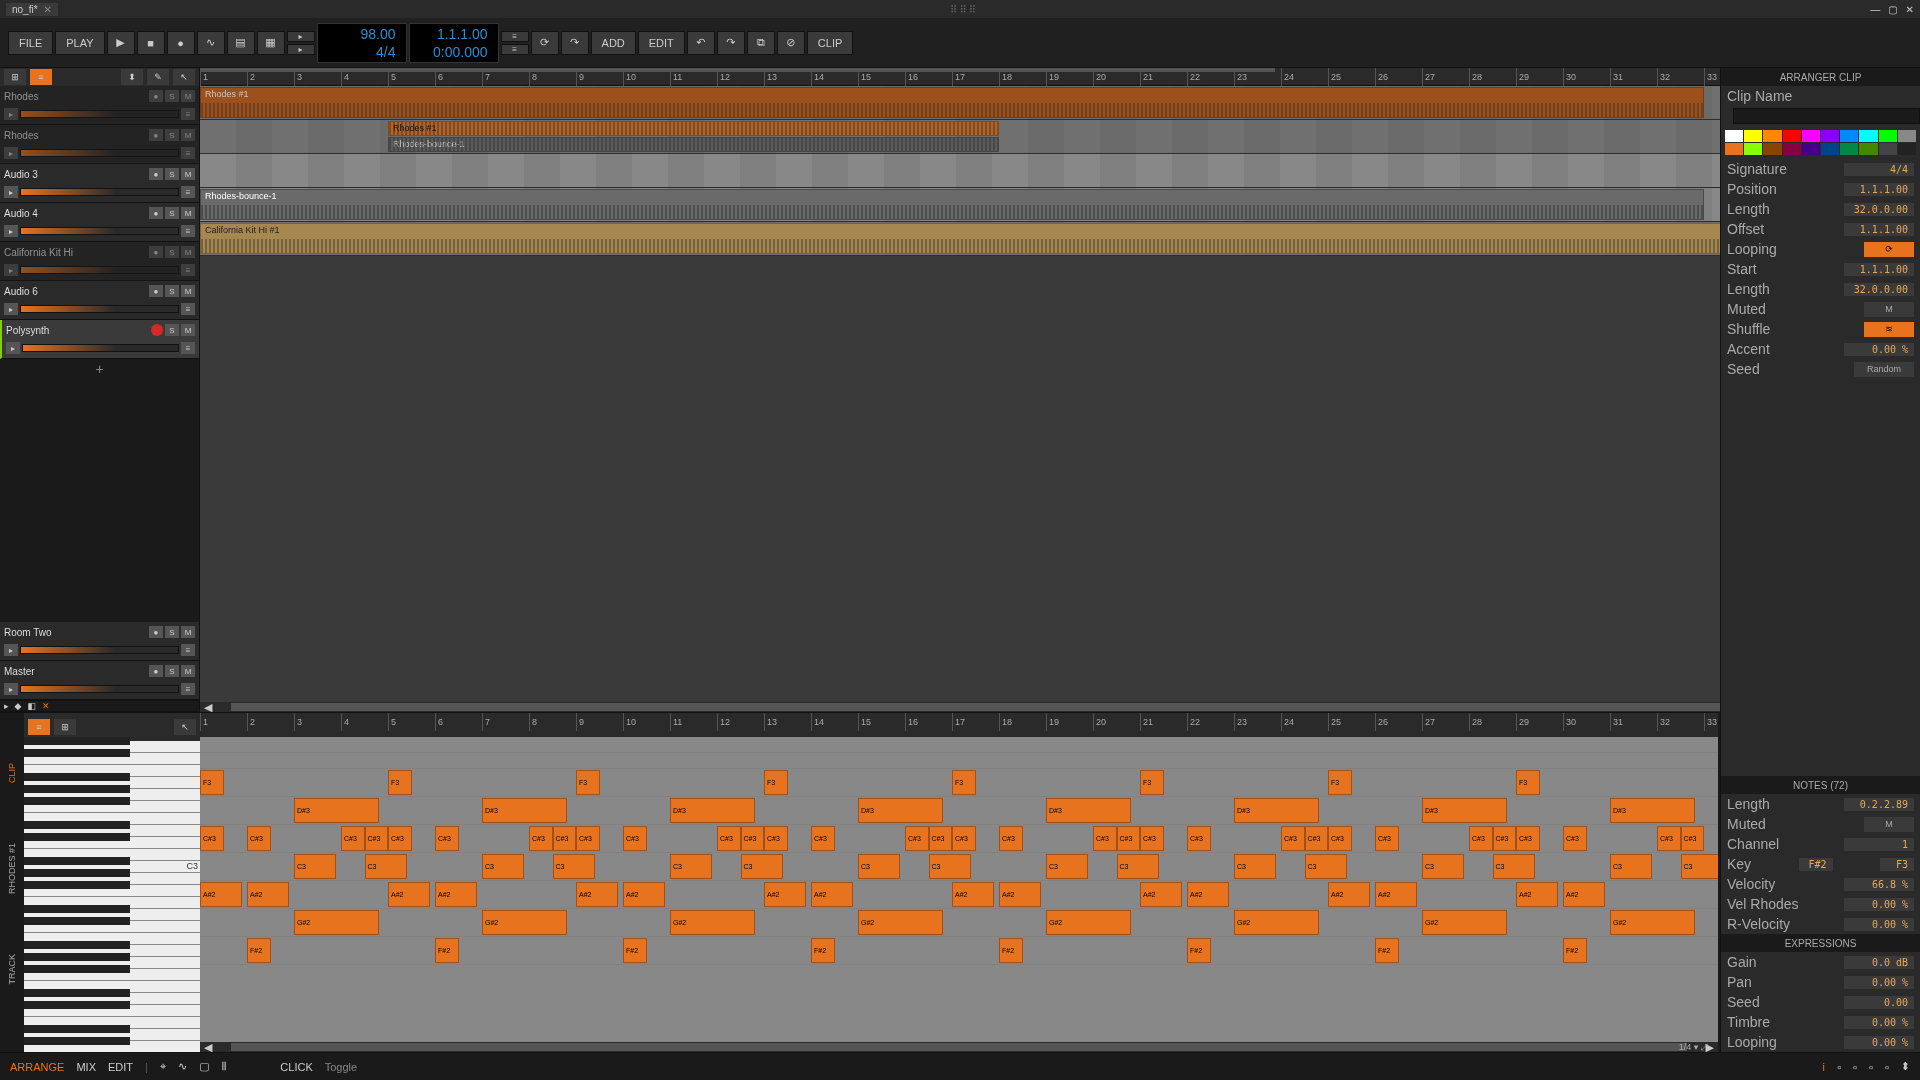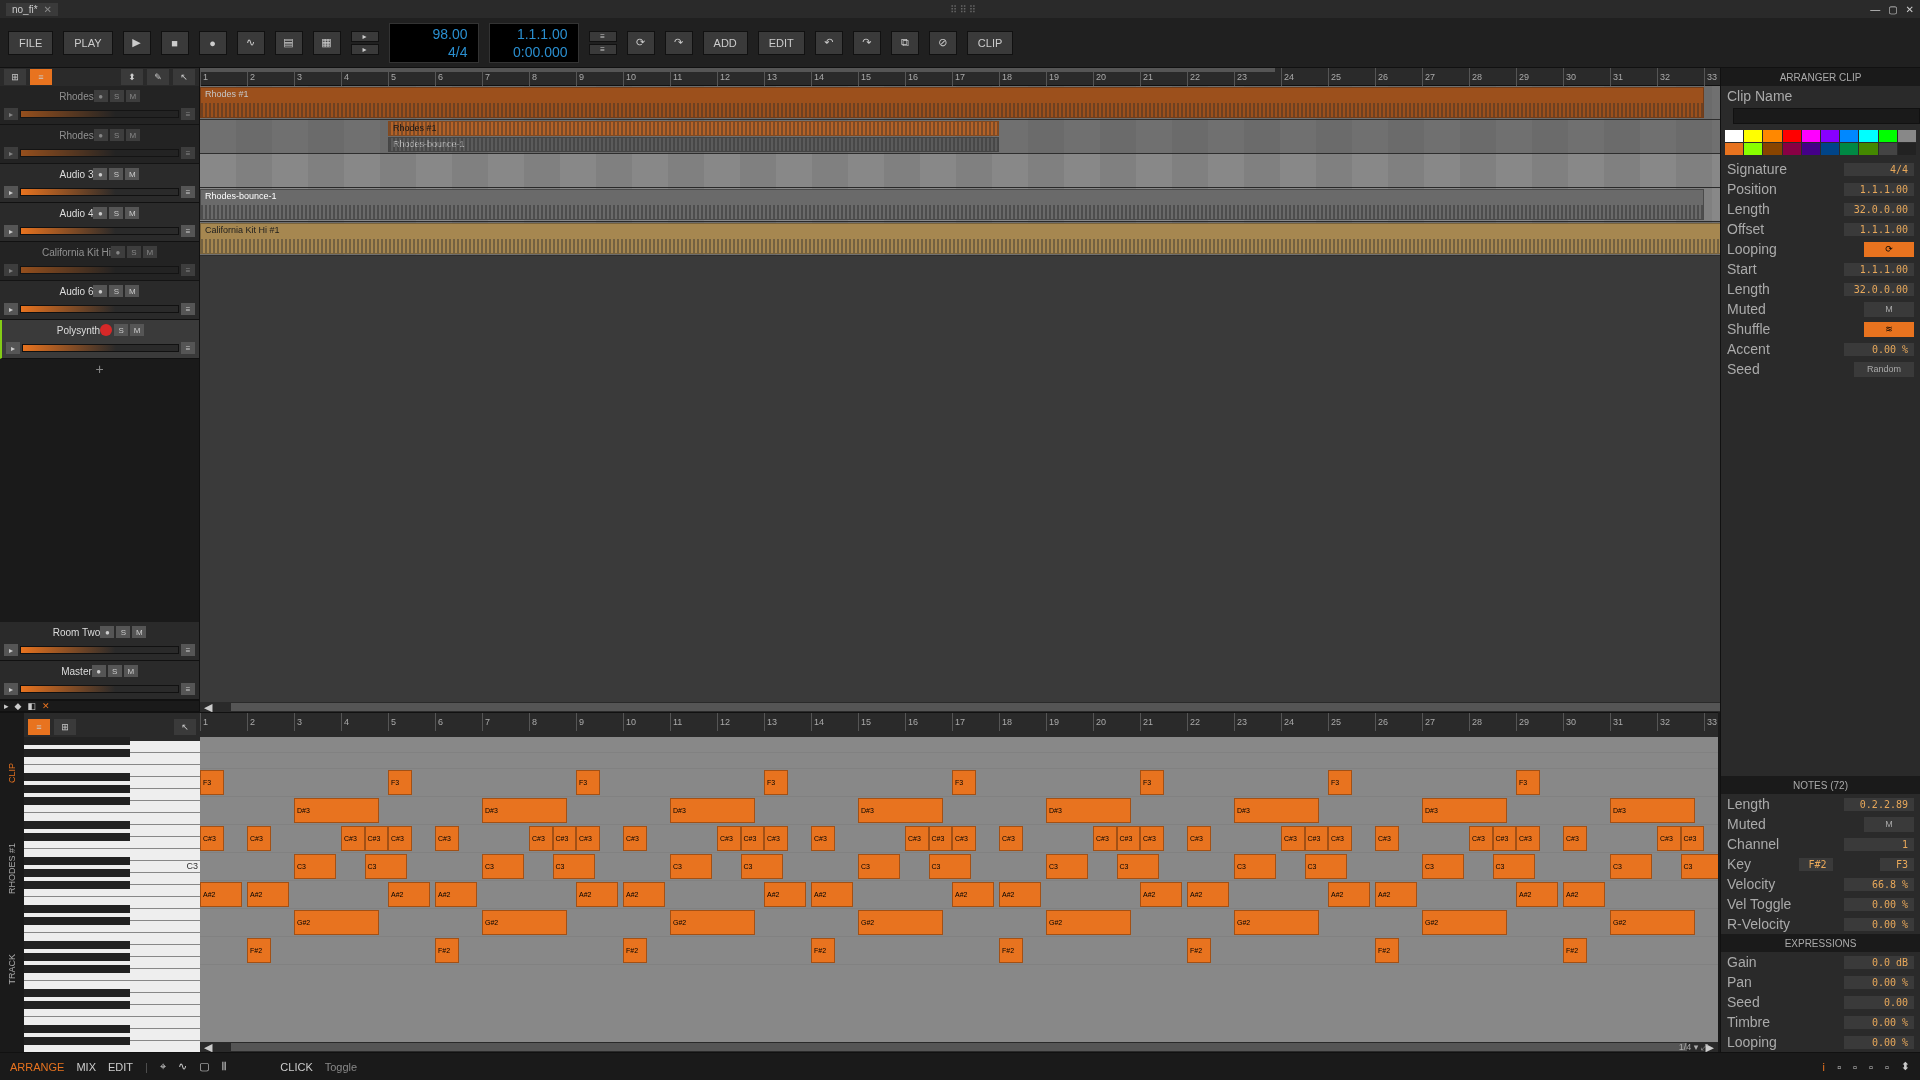--- a/index.html
+++ b/index.html
@@ -2,34 +2,34 @@
 <html><head>
 <meta charset="utf-8">
 <style>
 *{margin:0;padding:0;box-sizing:border-box;font-family:Arial,sans-serif;user-select:none}
 body{background:#1a1a1a;color:#ccc;width:1920px;height:1080px;overflow:hidden;font-size:11px;position:relative}
 .titlebar{height:18px;background:#2a2a2a;display:flex;align-items:center;padding:0 6px;font-size:10px;justify-content:space-between}
 .tb-left{display:flex;align-items:center;gap:6px}
 .tb-right{display:flex;gap:8px}
 .tb-tab{background:#3a3a3a;padding:1px 6px;display:flex;align-items:center;gap:6px}
 .tb-x{color:#888}
-.toolbar{height:50px;background:#202020;border-bottom:1px solid #111;display:flex;align-items:center;padding:0 8px;gap:10px}
+.toolbar{height:50px;background:#202020;border-bottom:1px solid #111;display:flex;align-items:center;padding:0 8px;gap:2px}
 .tbtn{background:#3a3a3a;border:1px solid #111;height:24px;padding:0 10px;display:flex;align-items:center;justify-content:center;color:#ccc;font-size:11px;cursor:pointer}
 .tbtn.sq{width:28px;padding:0}
 .transport-display{background:#000;border:1px solid #333;height:40px;display:flex;flex-direction:column;justify-content:center;padding:0 10px;color:#2a8fd0;font-family:monospace;font-size:14px;text-align:right;min-width:90px}
 .transport-display .row{line-height:18px}
 .arranger-area{position:absolute;top:68px;left:0;right:0;bottom:368px;display:flex}
 .track-headers{width:200px;background:#1a1a1a;display:flex;flex-direction:column;border-right:1px solid #111}
 .th-top{height:18px;background:#2a2a2a;display:flex;align-items:center;padding:0 4px;gap:4px}
 .th-icon{width:22px;height:16px;background:#3a3a3a;display:flex;align-items:center;justify-content:center;font-size:9px}
 .th-icon.orange{background:#e8731f}
 .track-head{background:#2a2a2a;border-bottom:1px solid #111;padding:2px 4px;position:relative}
 .track-head.dim{opacity:.6}
 .track-head.sel{background:#3a3a3a;border-left:2px solid #84cc16}
-.th-row1{display:flex;align-items:center;justify-content:center;height:16px}
+.th-row1{display:flex;align-items:center;justify-content:space-between;height:16px}
 .th-row2{display:flex;align-items:center;gap:2px;height:16px;margin-top:2px}
 .th-name{font-size:10px;color:#ddd}
 .th-btns{display:flex;gap:2px}
 .th-chip{width:14px;height:12px;background:#555;font-size:8px;display:flex;align-items:center;justify-content:center;color:#ccc}
 .th-chip.rec{background:#d62828;border-radius:50%;width:12px}
 .th-meter{flex:1;height:8px;background:linear-gradient(90deg,#e8731f 0%,#2a2a2a 60%);border:1px solid #111}
 .th-icon2{width:14px;height:12px;background:#555;font-size:8px;display:flex;align-items:center;justify-content:center}
 .add-track{height:20px;display:flex;align-items:center;justify-content:center;color:#888;font-size:14px;cursor:pointer}
 .timeline{flex:1;position:relative;background:#3a3a3a;overflow:hidden}
 .ruler{height:18px;background:#2a2a2a;position:relative;border-bottom:1px solid #111}
@@ -673,21 +673,21 @@
   <div class="insp-row">
       <label>Key</label>
       <span class="insp-val" style="min-width:34px">F#2</span>
       <span class="insp-val" style="min-width:34px">F3</span>
     </div>
   <div class="insp-row">
       <label>Velocity</label>
       <span class="insp-val">66.8 %</span>
     </div>
   <div class="insp-row">
-      <label>Vel Toggle</label>
+      <label>Vel Rhodes</label>
       <span class="insp-val">0.00 %</span>
     </div>
   <div class="insp-row">
       <label>R-Velocity</label>
       <span class="insp-val">0.00 %</span>
     </div>
   <div class="insp-head">EXPRESSIONS</div>
   <div class="insp-row">
       <label>Gain</label>
       <span class="insp-val">0.0 dB</span>

